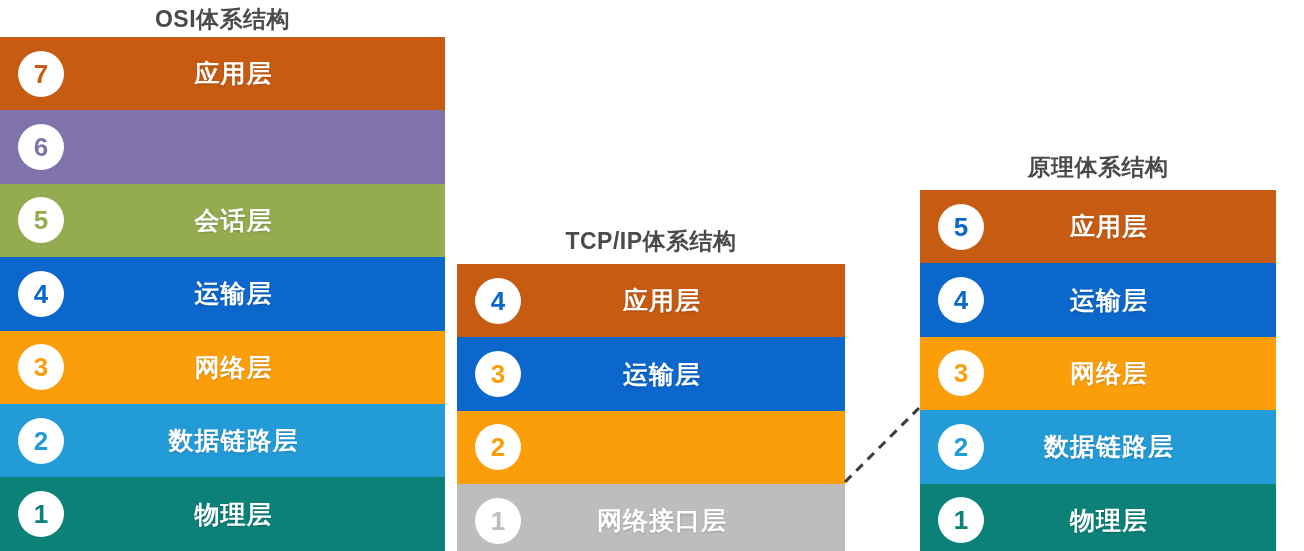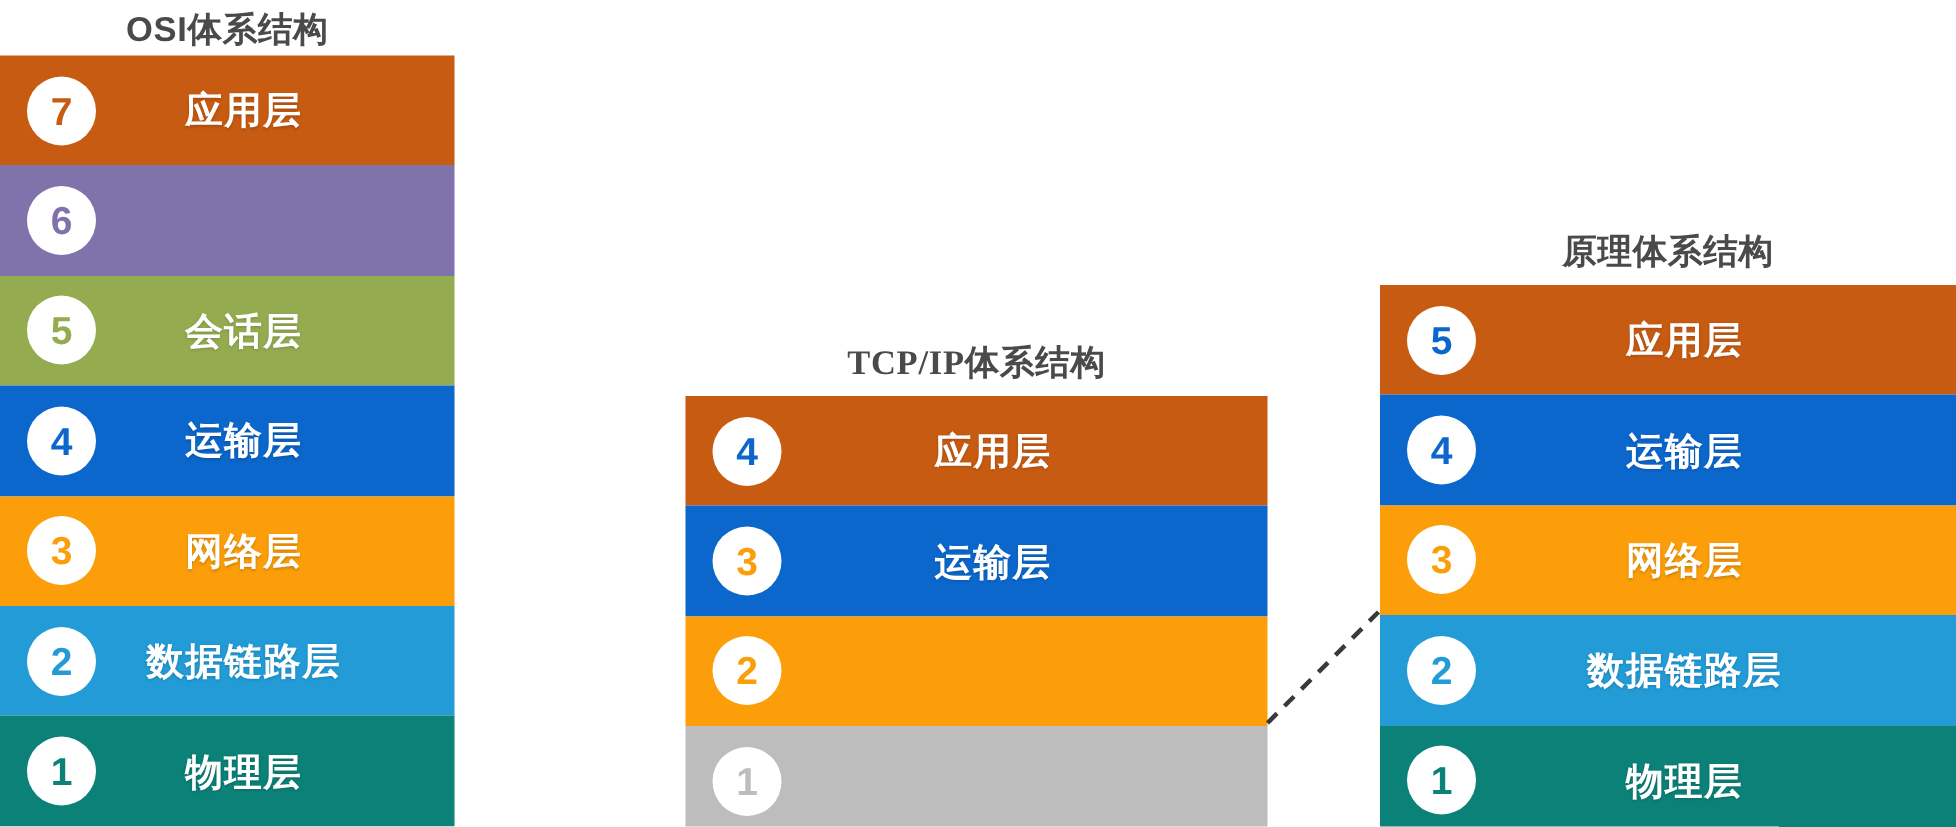--- a/index.html
+++ b/index.html
@@ -78,21 +78,21 @@
     left: 0;
     top: 0;
     width: 1304px;
     height: 551px;
     pointer-events: none;
   }
 </style>
 </head>
 <body>
 
-<div class="stack" style="left:0px; top:0px; width:303px; height:551px;text-decoration:underline;">
+<div class="stack" style="left:0px; top:0px; width:445px; height:551px;text-decoration:underline;">
   <div class="stack-title" style="top:4px;">OSI体系结构</div>
   <div class="bands" id="osi-bands" style="top:37px;">
       <div class="band" style="background: rgb(199, 91, 17); height: 73.4px;">
         <div class="badge" style="color: rgb(199, 91, 17);">7</div>
         <div class="band-label">应用层</div>
       </div>
       <div class="band" style="background: rgb(128, 115, 172); height: 73.4px;">
         <div class="badge" style="color: rgb(128, 115, 172);">6</div>
       </div>
       <div class="band" style="background: rgb(149, 171, 80); height: 73.4px;">
@@ -112,40 +112,41 @@
         <div class="band-label">数据链路层</div>
       </div>
       <div class="band" style="background: rgb(11, 129, 120); height: 73.4px;">
         <div class="badge" style="color: rgb(11, 129, 120);">1</div>
         <div class="band-label">物理层</div>
       </div>
     </div>
 </div>
 
 <div class="stack" style="left:457px; top:0px; width:388px; height:551px;">
-  <div class="stack-title" style="top:226px;font-family:Liberation Serif, serif;">TCP/IP体系结构</div>
+  <div class="stack-title" style="top:226px;">TCP/IP体系结构</div>
   <div class="bands" id="tcpip-bands" style="top:264px;">
       <div class="band" style="background: rgb(199, 91, 17); height: 73.4px;">
         <div class="badge" style="color: rgb(11, 103, 204);">4</div>
         <div class="band-label">应用层</div>
       </div>
       <div class="band" style="background: rgb(11, 103, 204); height: 73.4px;">
         <div class="badge" style="color: rgb(251, 158, 9);">3</div>
         <div class="band-label">运输层</div>
       </div>
       <div class="band" style="background: rgb(251, 158, 9); height: 73.4px;">
         <div class="badge" style="color: rgb(251, 158, 9);">2</div>
       </div>
       <div class="band" style="background: rgb(189, 189, 189); height: 73.4px;">
         <div class="badge" style="color: rgb(189, 189, 189);">1</div>
+        <div class="band-label">网络接口层</div>
       </div>
     </div>
 </div>
 
-<div class="stack" style="left:920px; top:0px; width:384px; height:551px;">
+<div class="stack" style="left:920px; top:0px; width:356px; height:551px;">
   <div class="stack-title" style="top:152px;">原理体系结构</div>
   <div class="bands" id="principle-bands" style="top:190px;">
       <div class="band" style="background: rgb(199, 91, 17); height: 73.4px;">
         <div class="badge" style="color: rgb(11, 103, 204);">5</div>
         <div class="band-label">应用层</div>
       </div>
       <div class="band" style="background: rgb(11, 103, 204); height: 73.4px;">
         <div class="badge" style="color: rgb(11, 103, 204);">4</div>
         <div class="band-label">运输层</div>
       </div>

